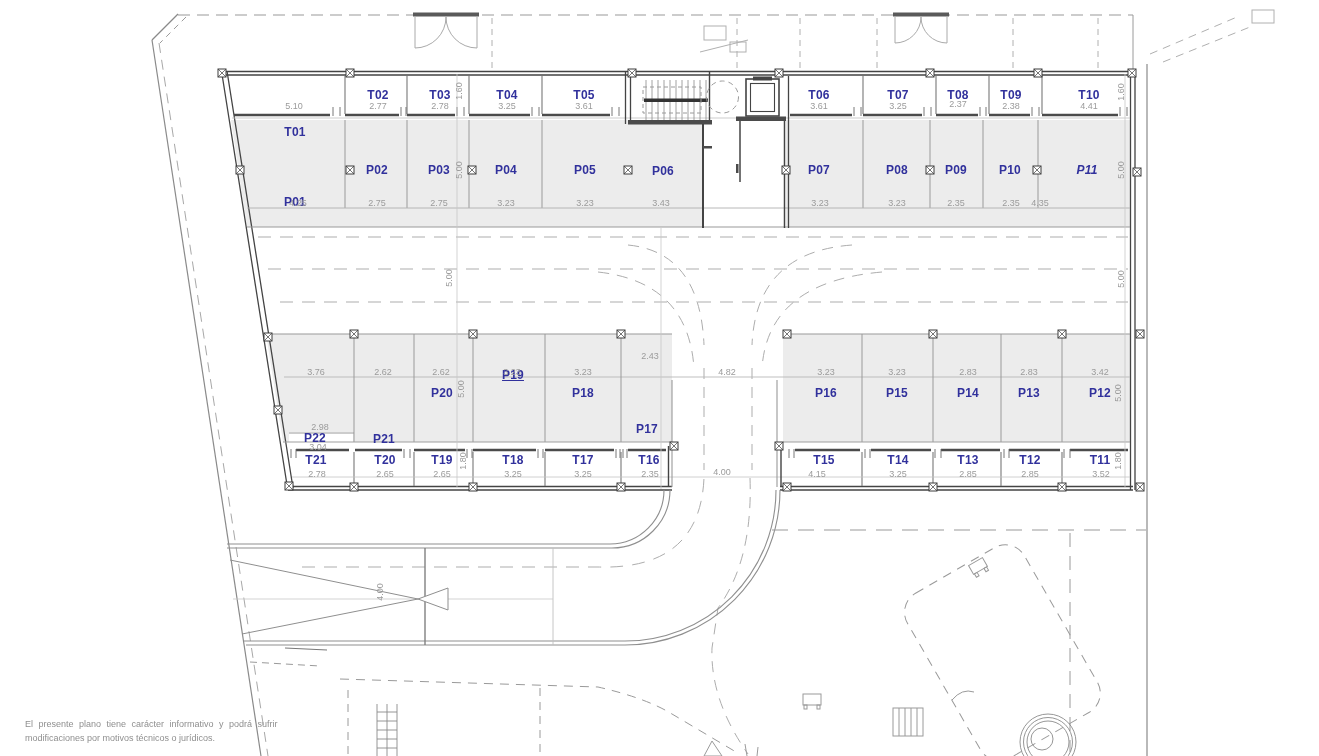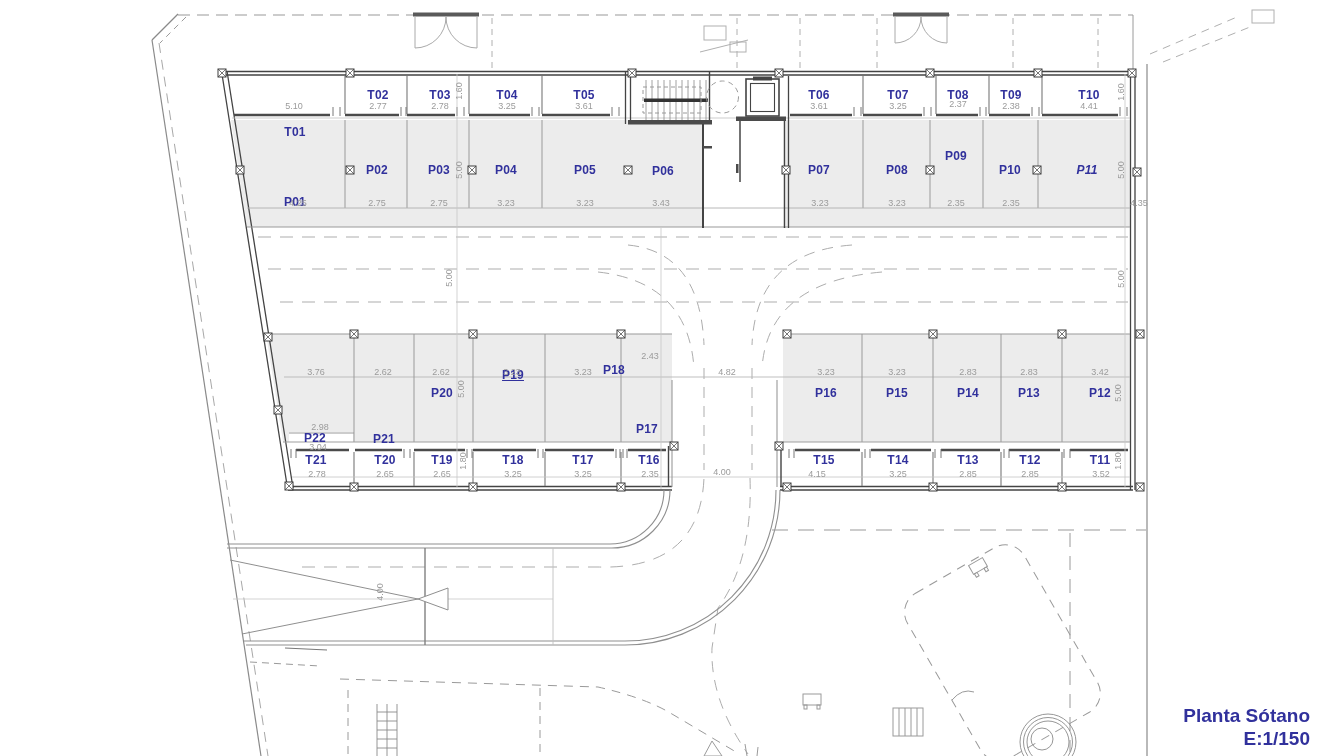--- a/index.html
+++ b/index.html
@@ -234,60 +234,60 @@
       <path d="M377,704 V756 M397,704 V756 M387,704 V756"></path>
       <path d="M377,712H397 M377,721H397 M377,730H397 M377,739H397 M377,748H397"></path>
     </g>
     <path d="M340,679 L598,687 Q646,698 672,714 L736,752" stroke-dasharray="9,7"></path>
     <path d="M348,690 V756 M540,688 V756" stroke-dasharray="8,6"></path>
     <polygon points="712,741 722,756 704,756"></polygon>
     <path d="M745,744 L747,756 M758,747 L757,756"></path>
   </g>
 </svg>
 
-  <div class="title-block">
-    <div>Planta Sótano</div>
-    <div>E:1/150</div>
+
+  <div class="disclaimer">
+    <div class="l1">El presente plano tiene carácter informativo y podrá sufrir</div>
+    <div class="l2">modificaciones por motivos técnicos o jurídicos.</div>
   </div>
-
 <div class="stall-label" style="left: 295px; top: 170px; margin-top: 32px;">P01</div>
     <div class="stall-dim" style="left: 298px; top: 203px;">4.25</div>
     <div class="stall-label" style="left: 377px; top: 170px;">P02</div>
     <div class="stall-dim" style="left: 377px; top: 203px;">2.75</div>
     <div class="stall-label" style="left: 439px; top: 170px;">P03</div>
     <div class="stall-dim" style="left: 439px; top: 203px;">2.75</div>
     <div class="stall-label" style="left: 506px; top: 170px;">P04</div>
     <div class="stall-dim" style="left: 506px; top: 203px;">3.23</div>
     <div class="stall-label" style="left: 585px; top: 170px;">P05</div>
     <div class="stall-dim" style="left: 585px; top: 203px;">3.23</div>
     <div class="stall-label" style="left: 663px; top: 171px;">P06</div>
     <div class="stall-dim" style="left: 661px; top: 203px;">3.43</div>
     <div class="stall-label" style="left: 819px; top: 170px;">P07</div>
     <div class="stall-dim" style="left: 820px; top: 203px;">3.23</div>
     <div class="stall-label" style="left: 897px; top: 170px;">P08</div>
     <div class="stall-dim" style="left: 897px; top: 203px;">3.23</div>
-    <div class="stall-label" style="left: 956px; top: 156px;">P09</div>
+    <div class="stall-label" style="left: 956px; top: 170px;">P09</div>
     <div class="stall-dim" style="left: 956px; top: 203px;">2.35</div>
     <div class="stall-label" style="left: 1010px; top: 170px;">P10</div>
     <div class="stall-dim" style="left: 1011px; top: 203px;">2.35</div>
     <div class="stall-label" style="left: 1087px; top: 170px; font-style: italic;">P11</div>
-    <div class="stall-dim" style="left: 1139px; top: 203px;">4.35</div>
+    <div class="stall-dim" style="left: 1040px; top: 203px;">4.35</div>
     <div class="stall-label" style="left: 1100px; top: 393px;">P12</div>
     <div class="stall-dim" style="left: 1100px; top: 372px;">3.42</div>
     <div class="stall-label" style="left: 1029px; top: 393px;">P13</div>
     <div class="stall-dim" style="left: 1029px; top: 372px;">2.83</div>
     <div class="stall-label" style="left: 968px; top: 393px;">P14</div>
     <div class="stall-dim" style="left: 968px; top: 372px;">2.83</div>
     <div class="stall-label" style="left: 897px; top: 393px;">P15</div>
     <div class="stall-dim" style="left: 897px; top: 372px;">3.23</div>
     <div class="stall-label" style="left: 826px; top: 393px;">P16</div>
     <div class="stall-dim" style="left: 826px; top: 372px;">3.23</div>
     <div class="stall-label" style="left: 647px; top: 393px; margin-top: 36px;">P17</div>
     <div class="stall-dim" style="left: 650px; top: 356px;">2.43</div>
-    <div class="stall-label" style="left: 583px; top: 370px; margin-left: 31px;">P18</div>
+    <div class="stall-label" style="left: 583px; top: 393px;">P18</div>
     <div class="stall-dim" style="left: 583px; top: 372px;">3.23</div>
     <div class="stall-label" style="left: 513px; top: 375px; text-decoration: underline;">P19</div>
     <div class="stall-dim" style="left: 512px; top: 372px;">3.23</div>
     <div class="stall-label" style="left: 442px; top: 393px;">P20</div>
     <div class="stall-dim" style="left: 441px; top: 372px;">2.62</div>
     <div class="stall-label" style="left: 384px; top: 393px; margin-top: 46px;">P21</div>
     <div class="stall-dim" style="left: 383px; top: 372px;">2.62</div>
     <div class="stall-label" style="left: 315px; top: 392px; margin-top: 46px;">P22</div>
     <div class="stall-dim" style="left: 316px; top: 372px;">3.76</div>
     <div class="stall-label" style="left: 295px; top: 95px; margin-top: 37px;">T01</div>

